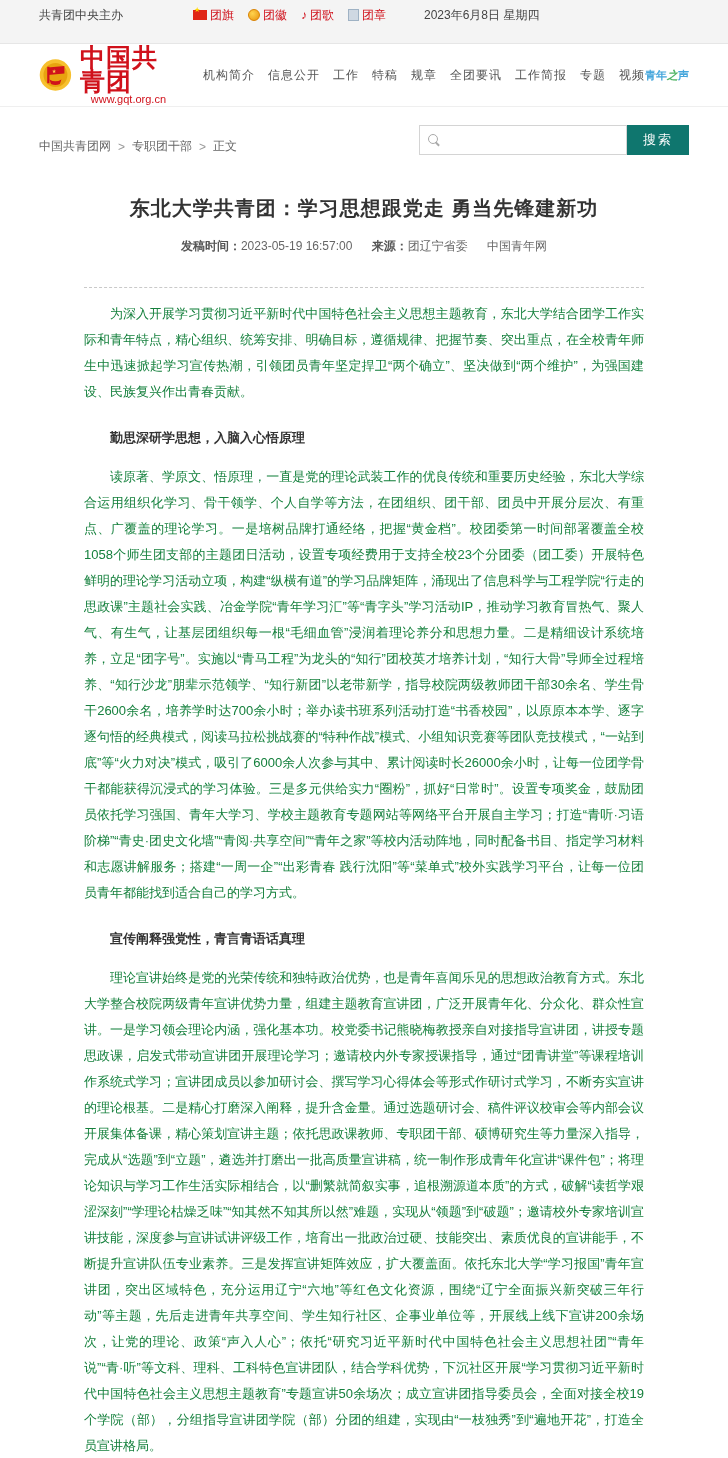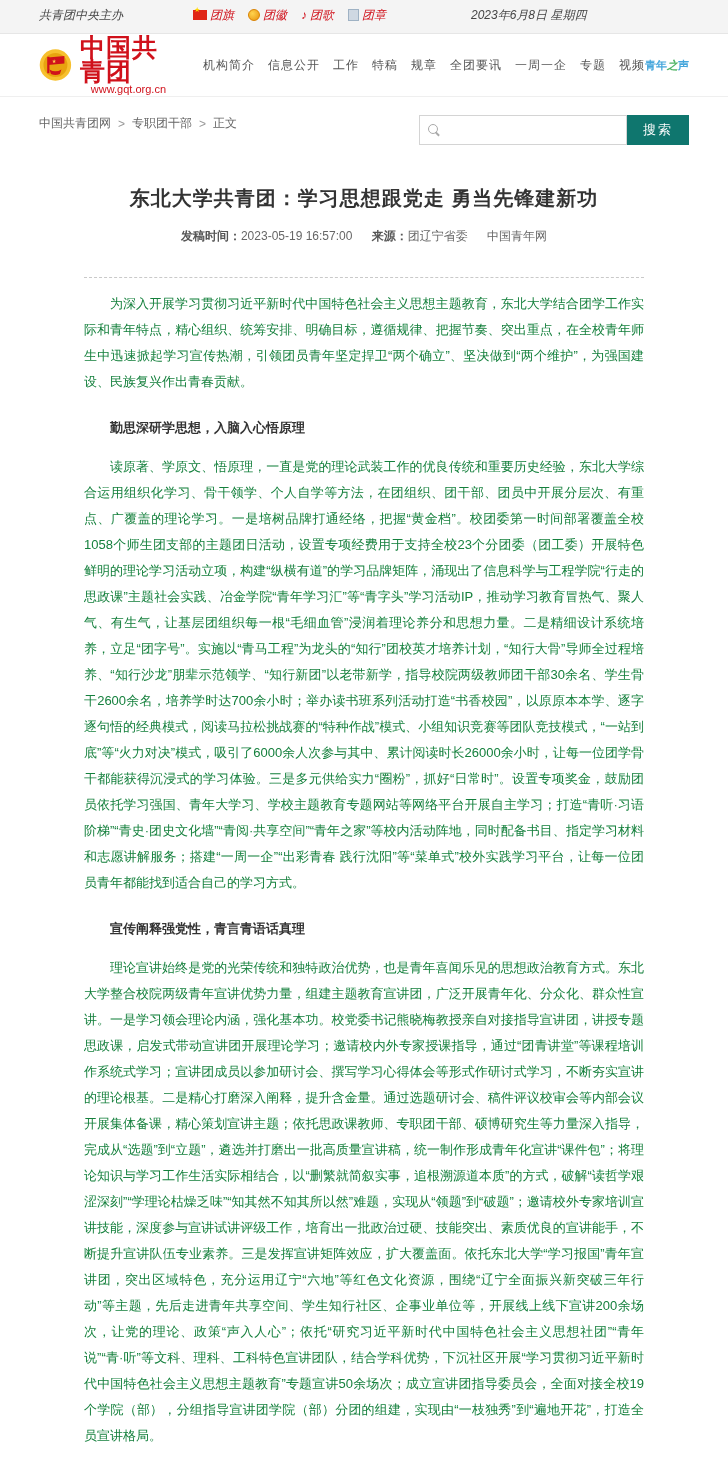--- a/index.html
+++ b/index.html
@@ -1,47 +1,47 @@
 <!DOCTYPE html>
 <html><head>
 <meta charset="utf-8">
 <style>
   * { margin:0; padding:0; box-sizing:border-box; }
   html,body { background:#fff; font-family:"Liberation Sans","DejaVu Sans",sans-serif; color:#333; }
   .page { width:728px; margin:0 auto; background:#fff; min-height:1458px; display:flex; flex-direction:column; }
   .inner { width:650px; margin:0 auto; }
 
   
-  .topbar { background:#f4f4f4; border-bottom:1px solid #e6e6e6; height:34px; font-size:12px;font-style:italic; }
+  .topbar { background:#f4f4f4; border-bottom:1px solid #e6e6e6; height:44px; font-size:12px; }
   .topbar .inner { display:flex; align-items:center; height:30px; }
   .topbar-host { color:#444; margin-right:70px; }
   .topbar-links { display:flex; align-items:center; gap:14px; }
   .topbar-link { display:flex; align-items:center; gap:3px; color:#d0111b; cursor:pointer; }
   .ic-flag { width:14px; height:10px; background:#e02616; display:inline-block; position:relative; }
   .ic-flag::after { content:"★"; position:absolute; left:1px; top:-4px; color:#ffd700; font-size:7px; }
   .ic-emblem { width:12px; height:12px; border-radius:50%; background:radial-gradient(circle at 35% 35%, #ffd34d, #e8940f); display:inline-block; border:1px solid #d98200; }
   .ic-note { color:#d0111b; font-size:12px; }
   .ic-book { width:11px; height:12px; background:#cfd8e2; border:1px solid #9fb2c4; display:inline-block; }
-  .topbar-date { color:#444; margin-left:85px; }
+  .topbar-date { color:#444; margin-left:38px; }
 
   
   .header { background:#fff; }
   .header .inner { display:flex; align-items:center; height:62px; }
   .logo { display:flex; align-items:center; gap:8px; cursor:pointer; }
   .logo-text .cn { color:#d0111b; font-size:25px; font-weight:bold; letter-spacing:1px; line-height:24px; }
   .logo-text .url { color:#d0111b; font-size:11px; text-align:center; }
   .nav { display:flex; align-items:flex-start; gap:13px; margin-left:26px; }
   .nav-item { font-size:12px; color:#555; letter-spacing:1px; cursor:pointer; white-space:nowrap; }
   .youth-voice { font-weight:bold; font-size:11px; cursor:pointer; white-space:nowrap; }
   .yv-blue { color:#45a6dc; }
   .yv-green { color:#53b567; font-style:italic; }
 
   
   .crumb-row { border-top:1px solid #efefef; }
-  .crumb-row .inner { display:flex; align-items:flex-start; justify-content:space-between; padding:18px 0 14px 0; }
+  .crumb-row .inner { display:flex; align-items:flex-end; justify-content:space-between; padding:18px 0 14px 0; }
   .breadcrumb { font-size:12px; color:#666; display:flex; gap:7px; align-items:center; }
   .breadcrumb .sep { color:#999; }
   .crumb-link { cursor:pointer; }
   .searchbox { display:flex; align-items:center; }
   .search-input-wrap { width:208px; height:30px; border:1px solid #d4d4d4; background:#fff; display:flex; align-items:center; padding-left:8px; }
   .search-input-wrap input { border:none; outline:none; flex:1; height:26px; font-size:12px; }
   .mag { width:12px; height:12px; position:relative; margin-right:6px; }
   .mag::before { content:""; position:absolute; width:8px; height:8px; border:1.5px solid #aaa; border-radius:50%; left:0; top:0; }
   .mag::after { content:""; position:absolute; width:5px; height:1.5px; background:#aaa; transform:rotate(45deg); left:7px; top:9px; }
   .search-btn { width:62px; height:30px; background:#0f766e; color:#fff; font-size:13px; border:none; cursor:pointer; letter-spacing:2px; }
@@ -102,21 +102,21 @@
           <div class="url">www.gqt.org.cn</div>
         </div>
       </div>
       <div class="nav">
         <span class="nav-item">机构简介</span>
         <span class="nav-item">信息公开</span>
         <span class="nav-item">工作</span>
         <span class="nav-item">特稿</span>
         <span class="nav-item">规章</span>
         <span class="nav-item">全团要讯</span>
-        <span class="nav-item">一周一企</span>
+        <span class="nav-item">工作简报</span>
         <span class="nav-item">专题</span>
         <span class="nav-item">视频</span>
       </div>
       <div class="youth-voice">
         <span class="yv-blue">青年</span><span class="yv-green">之</span><span class="yv-blue">声</span>
       </div>
     </div>
   </div>
 
   <div class="crumb-row">

